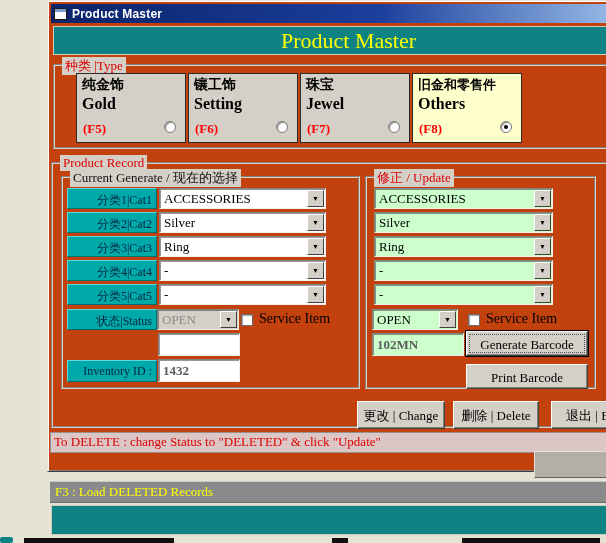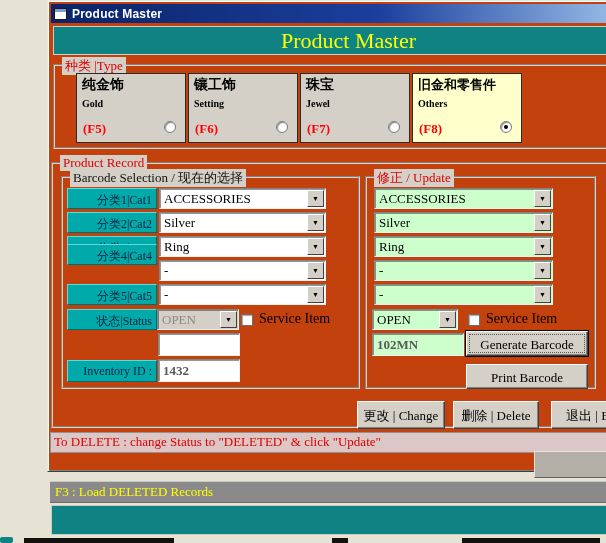--- a/index.html
+++ b/index.html
@@ -28,21 +28,21 @@
   
   .frame { position:absolute; border:2px groove #d9d5cc; }
   .legend { position:absolute; top:-9px; left:7px; background:#D4D0C8; padding:0 3px; font:13px "Liberation Serif",serif; white-space:nowrap; }
   .legend.red { color:#DD0000; }
   .legend.black { color:#111; }
 
   
   .type-box { position:absolute; width:110px; height:70px; background:#D4D0C8; border:1px solid #2b2b2b; padding:2px 5px; }
   .type-box.selected { background:#FFFFCC; }
   .type-cn { font-weight:bold; font-size:14px; color:#000; line-height:18px; white-space:nowrap; }
-  .type-en { font-weight:bold; font-size:10px; color:#000; line-height:19px; }
+  .type-en { font-weight:bold; font-size:16px; color:#000; line-height:19px; }
   .type-key { position:absolute; left:6px; bottom:5px; color:#FF0000; font-weight:bold; font-size:13px; }
   .radio { position:absolute; right:9px; bottom:9px; width:12px; height:12px; border-radius:50%;
            background:#fff; border:1px solid #7a7a7a; box-shadow:inset 1px 1px 1px rgba(0,0,0,.45); }
   .radio.on::after { content:""; position:absolute; left:3px; top:3px; width:4px; height:4px; border-radius:50%; background:#000; }
 
   
   .tlabel { position:absolute; background:#00AAAA; border:1px solid; border-color:#5fd9d9 #006d6d #006d6d #5fd9d9;
             color:#04233f; font-size:12px; text-align:right; padding:3px 4px 0 0; height:21px; }
 
   
@@ -125,41 +125,41 @@
         <div class="type-en">Others</div>
         <div class="type-key">(F8)</div>
         <div class="radio on"></div>
       </div>
     </div>
 
     <div class="frame" style="left:3px;top:161px;width:595px;height:266px;">
       <span class="legend red">Product Record</span>
 
       <div class="frame" style="left:8px;top:12px;width:299px;height:213px;border-color:#d9d5cc;">
-        <span class="legend black">Barcode Selection / 现在的选择</span>
+        <span class="legend black">Current Generate / 现在的选择</span>
 
         <div class="tlabel" style="left:4px;top:10px;width:90px;">分类1|Cat1</div>
         <div class="combo" style="left:96px;top:10px;width:167px;">
           <span class="val">ACCESSORIES</span>
           <span class="drop">▼</span>
         </div>
 
         <div class="tlabel" style="left:4px;top:34px;width:90px;">分类2|Cat2</div>
         <div class="combo" style="left:96px;top:34px;width:167px;">
           <span class="val">Silver</span>
           <span class="drop">▼</span>
         </div>
 
         <div class="tlabel" style="left:4px;top:58px;width:90px;">分类3|Cat3</div>
         <div class="combo" style="left:96px;top:58px;width:167px;">
           <span class="val">Ring</span>
           <span class="drop">▼</span>
         </div>
 
-        <div class="tlabel" style="left:4px;top:66px;width:90px;">分类4|Cat4</div>
+        <div class="tlabel" style="left:4px;top:82px;width:90px;">分类4|Cat4</div>
         <div class="combo" style="left:96px;top:82px;width:167px;">
           <span class="val">-</span>
           <span class="drop">▼</span>
         </div>
 
         <div class="tlabel" style="left:4px;top:106px;width:90px;">分类5|Cat5</div>
         <div class="combo" style="left:96px;top:106px;width:167px;">
           <span class="val">-</span>
           <span class="drop">▼</span>
         </div>

